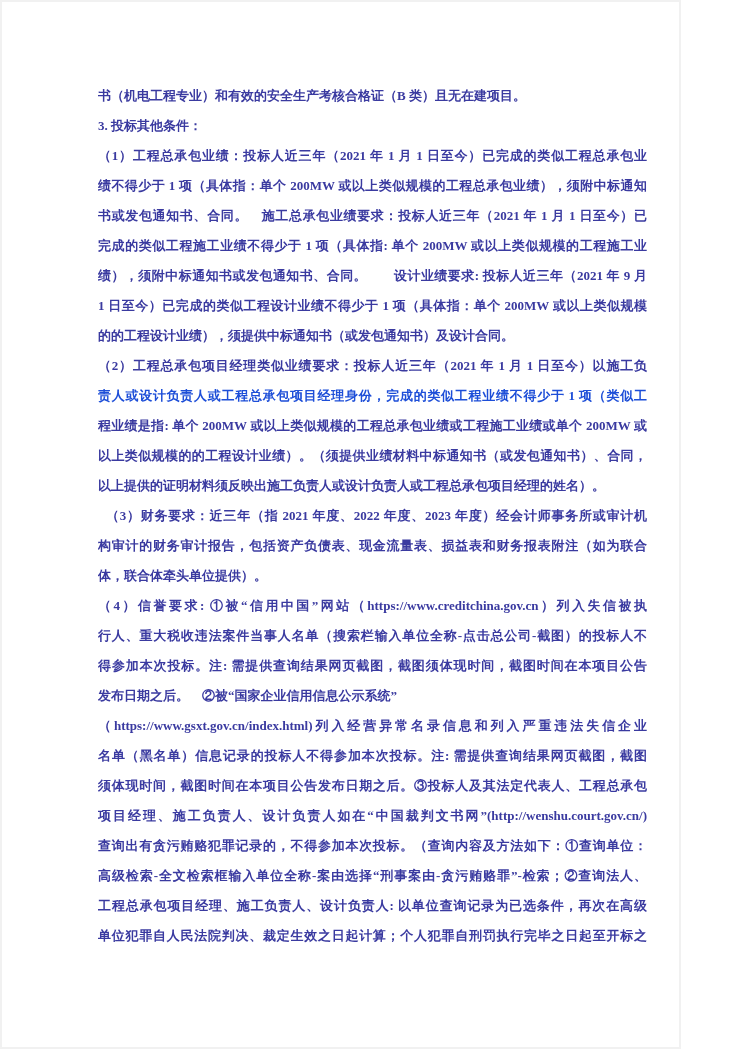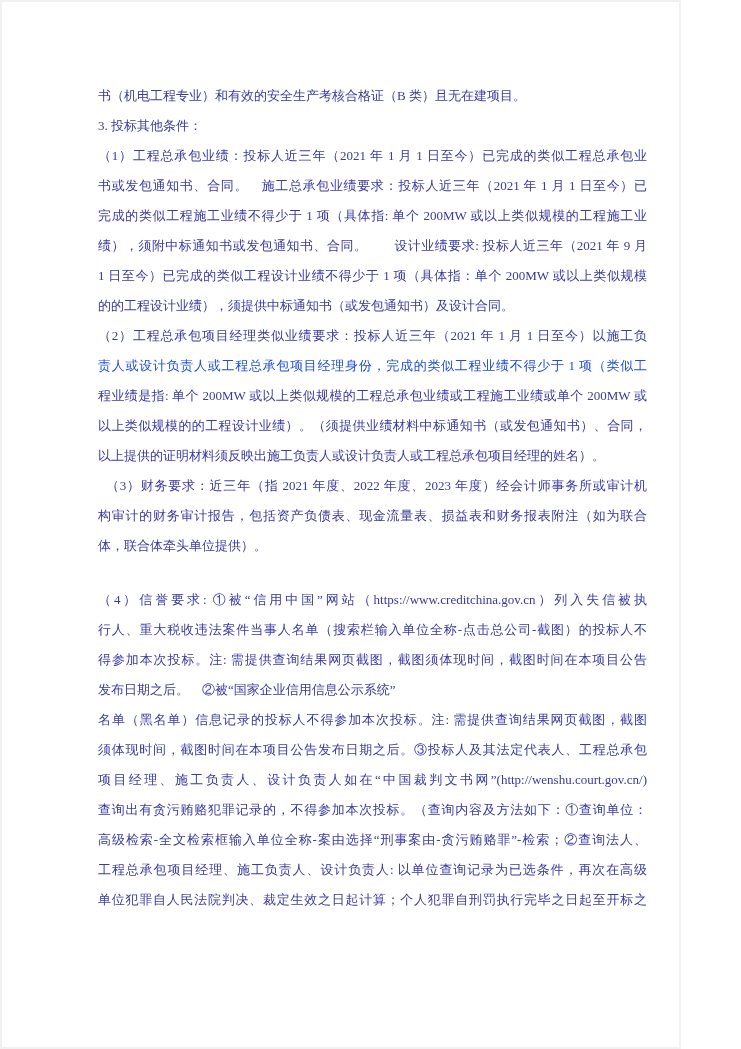--- a/index.html
+++ b/index.html
@@ -8,20 +8,21 @@
     background: #ffffff;
   }
   .page {
     position: relative;
     width: 681px;
     height: 1049px;
     background: #ffffff;
     box-shadow: inset 0 0 0 2px #f1f1f1;
     overflow: hidden;
     font-family: "Liberation Serif", "DejaVu Serif", serif;
+    font-weight: bold;
   }
   .textblock {
     position: absolute;
     left: 98px;
     top: 81px;
     width: 549px;
   }
   .line {
     height: 30px;
     line-height: 30px;
@@ -39,37 +40,39 @@
   }
 </style>
 </head>
 <body>
 
 <div class="page">
   <div class="textblock">
       <div class="line nofill" style="color: rgb(58, 58, 160);">书（机电工程专业）和有效的安全生产考核合格证（B 类）且无在建项目。</div>
       <div class="line nofill" style="color: rgb(58, 58, 160);">3. 投标其他条件：</div>
       <div class="line fill" style="color: rgb(58, 58, 160);">（1）工程总承包业绩：投标人近三年（2021 年 1 月 1 日至今）已完成的类似工程总承包业</div>
+      <div class="line fill" style="color: rgb(58, 58, 160);">绩不得少于 1 项（具体指：单个 200MW 或以上类似规模的工程总承包业绩），须附中标通知</div>
       <div class="line fill" style="color: rgb(58, 58, 160);">书或发包通知书、合同。　施工总承包业绩要求：投标人近三年（2021 年 1 月 1 日至今）已</div>
       <div class="line fill" style="color: rgb(58, 58, 160);">完成的类似工程施工业绩不得少于 1 项（具体指: 单个 200MW 或以上类似规模的工程施工业</div>
       <div class="line fill" style="color: rgb(58, 58, 160);">绩），须附中标通知书或发包通知书、合同。　　设计业绩要求: 投标人近三年（2021 年 9 月</div>
       <div class="line fill" style="color: rgb(58, 58, 160);">1 日至今）已完成的类似工程设计业绩不得少于 1 项（具体指：单个 200MW 或以上类似规模</div>
       <div class="line nofill" style="color: rgb(58, 58, 160);">的的工程设计业绩），须提供中标通知书（或发包通知书）及设计合同。</div>
       <div class="line fill" style="color: rgb(58, 58, 160);">（2）工程总承包项目经理类似业绩要求：投标人近三年（2021 年 1 月 1 日至今）以施工负</div>
       <div class="line fill" style="color: #1d4ed8;">责人或设计负责人或工程总承包项目经理身份，完成的类似工程业绩不得少于 1 项（类似工</div>
       <div class="line fill" style="color: rgb(58, 58, 160);">程业绩是指: 单个 200MW 或以上类似规模的工程总承包业绩或工程施工业绩或单个 200MW 或</div>
       <div class="line fill" style="color: rgb(58, 58, 160);">以上类似规模的的工程设计业绩）。（须提供业绩材料中标通知书（或发包通知书）、合同，</div>
       <div class="line nofill" style="color: rgb(58, 58, 160);">以上提供的证明材料须反映出施工负责人或设计负责人或工程总承包项目经理的姓名）。</div>
       <div class="line fill" style="color: rgb(58, 58, 160); margin-left: 8px;">（3）财务要求：近三年（指 2021 年度、2022 年度、2023 年度）经会计师事务所或审计机</div>
       <div class="line fill" style="color: rgb(58, 58, 160);">构审计的财务审计报告，包括资产负债表、现金流量表、损益表和财务报表附注（如为联合</div>
       <div class="line nofill" style="color: rgb(58, 58, 160);">体，联合体牵头单位提供）。</div>
-      <div class="line fill" style="color: rgb(58, 58, 160); margin-top: 24px;">（4）信誉要求: ①被“信用中国”网站（https://www.creditchina.gov.cn）列入失信被执</div>
+      <div class="line fill" style="color: rgb(58, 58, 160);">（4）信誉要求: ①被“信用中国”网站（https://www.creditchina.gov.cn）列入失信被执</div>
       <div class="line fill" style="color: rgb(58, 58, 160);">行人、重大税收违法案件当事人名单（搜索栏输入单位全称-点击总公司-截图）的投标人不</div>
       <div class="line fill" style="color: rgb(58, 58, 160);">得参加本次投标。注: 需提供查询结果网页截图，截图须体现时间，截图时间在本项目公告</div>
       <div class="line nofill" style="color: rgb(58, 58, 160);">发布日期之后。　②被“国家企业信用信息公示系统”</div>
+      <div class="line fill" style="color: rgb(58, 58, 160);">（https://www.gsxt.gov.cn/index.html)列入经营异常名录信息和列入严重违法失信企业</div>
       <div class="line fill" style="color: rgb(58, 58, 160);">名单（黑名单）信息记录的投标人不得参加本次投标。注: 需提供查询结果网页截图，截图</div>
       <div class="line fill" style="color: rgb(58, 58, 160);">须体现时间，截图时间在本项目公告发布日期之后。③投标人及其法定代表人、工程总承包</div>
       <div class="line fill" style="color: rgb(58, 58, 160);">项目经理、施工负责人、设计负责人如在“中国裁判文书网”(http://wenshu.court.gov.cn/)</div>
       <div class="line fill" style="color: rgb(58, 58, 160);">查询出有贪污贿赂犯罪记录的，不得参加本次投标。（查询内容及方法如下：①查询单位：</div>
       <div class="line fill" style="color: rgb(58, 58, 160);">高级检索-全文检索框输入单位全称-案由选择“刑事案由-贪污贿赂罪”-检索；②查询法人、</div>
       <div class="line fill" style="color: rgb(58, 58, 160);">工程总承包项目经理、施工负责人、设计负责人: 以单位查询记录为已选条件，再次在高级</div>
       <div class="line fill" style="color: rgb(58, 58, 160);">单位犯罪自人民法院判决、裁定生效之日起计算；个人犯罪自刑罚执行完毕之日起至开标之</div>
     </div>
 </div>
 

